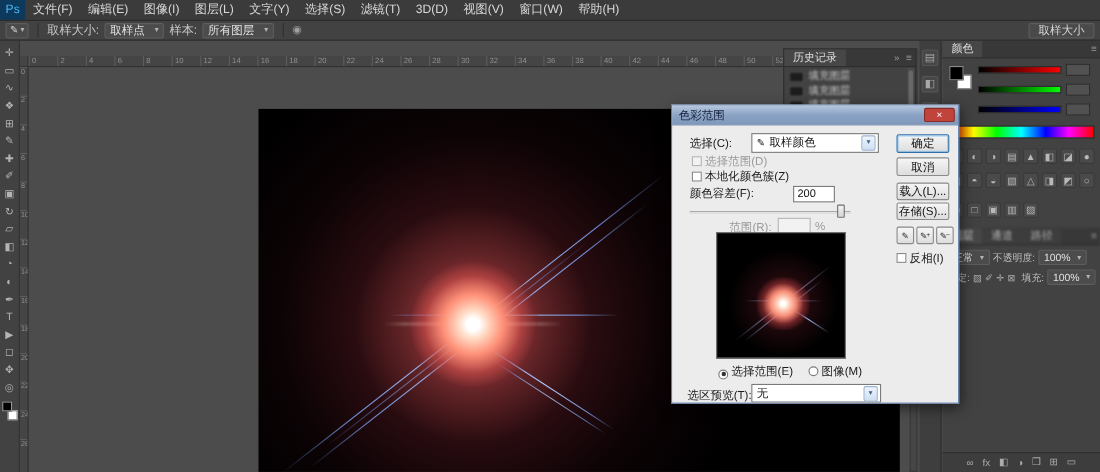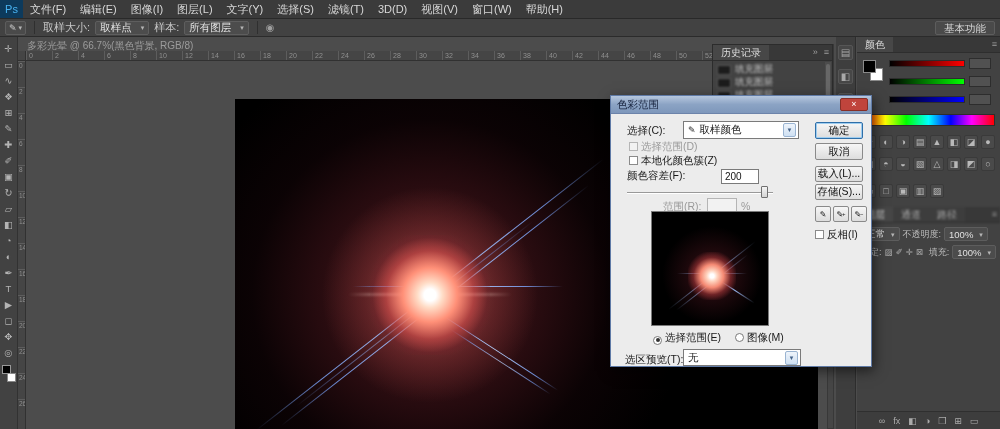--- a/index.html
+++ b/index.html
@@ -226,21 +226,21 @@
       <span>取样点</span>
       <span class="caret">▾</span>
     </div>
     <span class="opt-label">样本:</span>
     <div class="opt-select">
       <span>所有图层</span>
       <span class="caret">▾</span>
     </div>
     <div class="sep"></div>
     <span class="opt-icon">◉</span>
-    <div class="workspace">基本功能</div>
+    <div class="workspace">取样大小</div>
   </div>
 
   <div id="toolbar" class="abs">
     <div style="display:flex;flex-direction:column;align-items:center">
 
         <div class="tool">✛</div>
 
         <div class="tool">▭</div>
 
         <div class="tool">∿</div>
@@ -279,21 +279,20 @@
 
         <div class="tool">◎</div>
       </div>
     <div class="swatches">
       <div class="swatch-bg"></div>
       <div class="swatch-fg"></div>
     </div>
   </div>
 
   <div id="pasteboard" class="abs"></div>
-  <div id="doc-title" class="abs">多彩光晕 @ 66.7%(黑色背景, RGB/8)</div>
 
   <div id="ruler-corner" class="abs"></div>
   <div id="ruler-h" class="abs">
 
   <div class="rn">0</div>
       <div class="rn">2</div>
       <div class="rn">4</div>
       <div class="rn">6</div>
       <div class="rn">8</div>
       <div class="rn">10</div>

